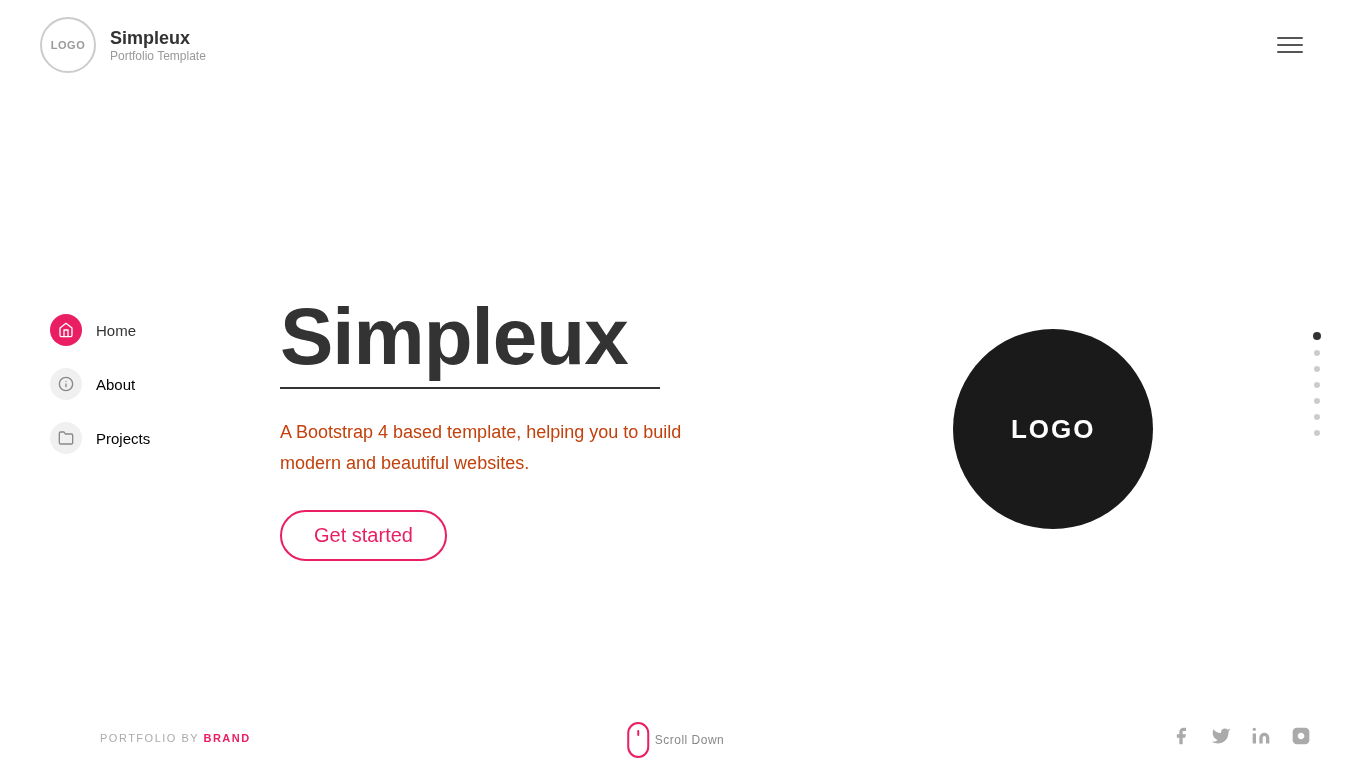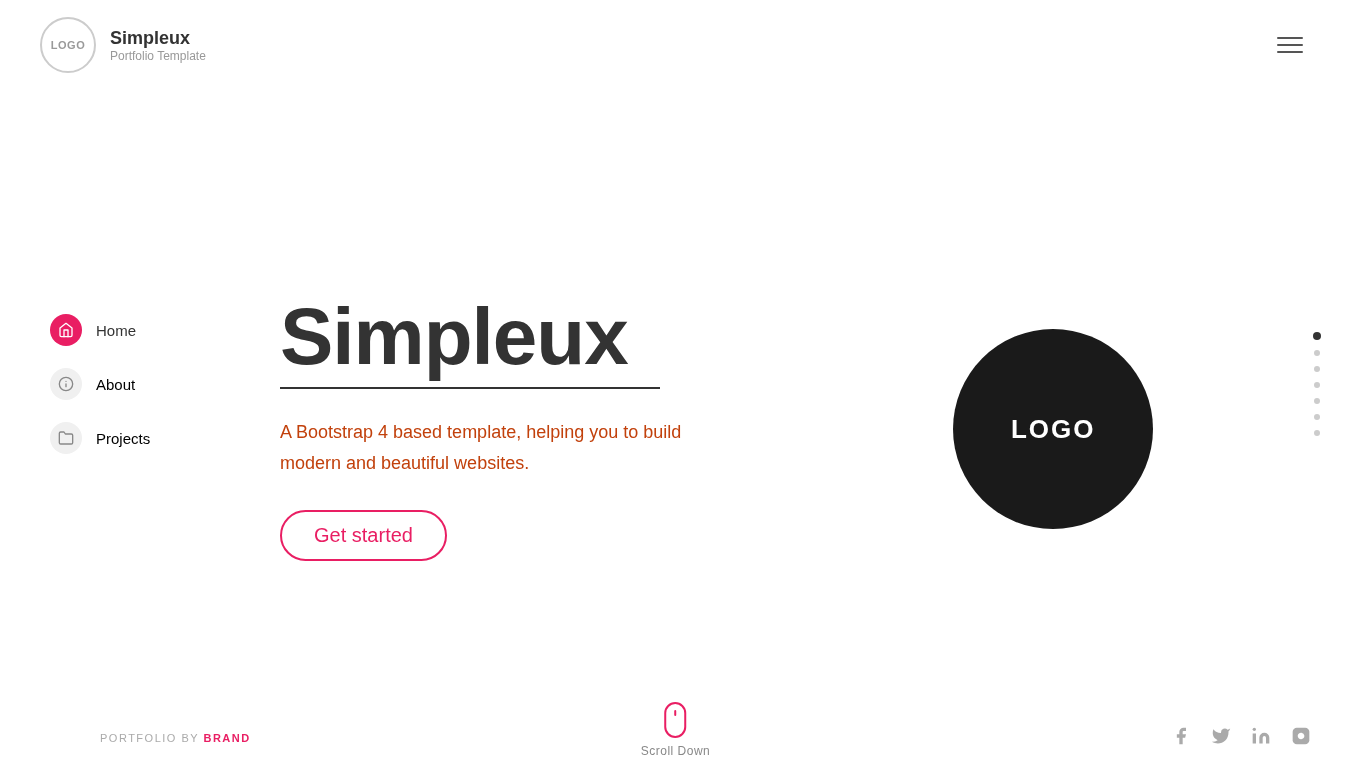--- a/index.html
+++ b/index.html
@@ -192,21 +192,21 @@
       font-weight: 700;
     }
 
     
     .scroll-down-area {
       position: fixed;
       bottom: 10px;
       left: 50%;
       transform: translateX(-50%);
       display: flex;
-      flex-direction: column;
+      flex-direction: row;
       align-items: center;
       gap: 6px;
       cursor: pointer;
     }
     .mouse-icon {
       width: 22px; height: 36px;
       border: 2px solid #e91e63;
       border-radius: 12px;
       position: relative;
     }

